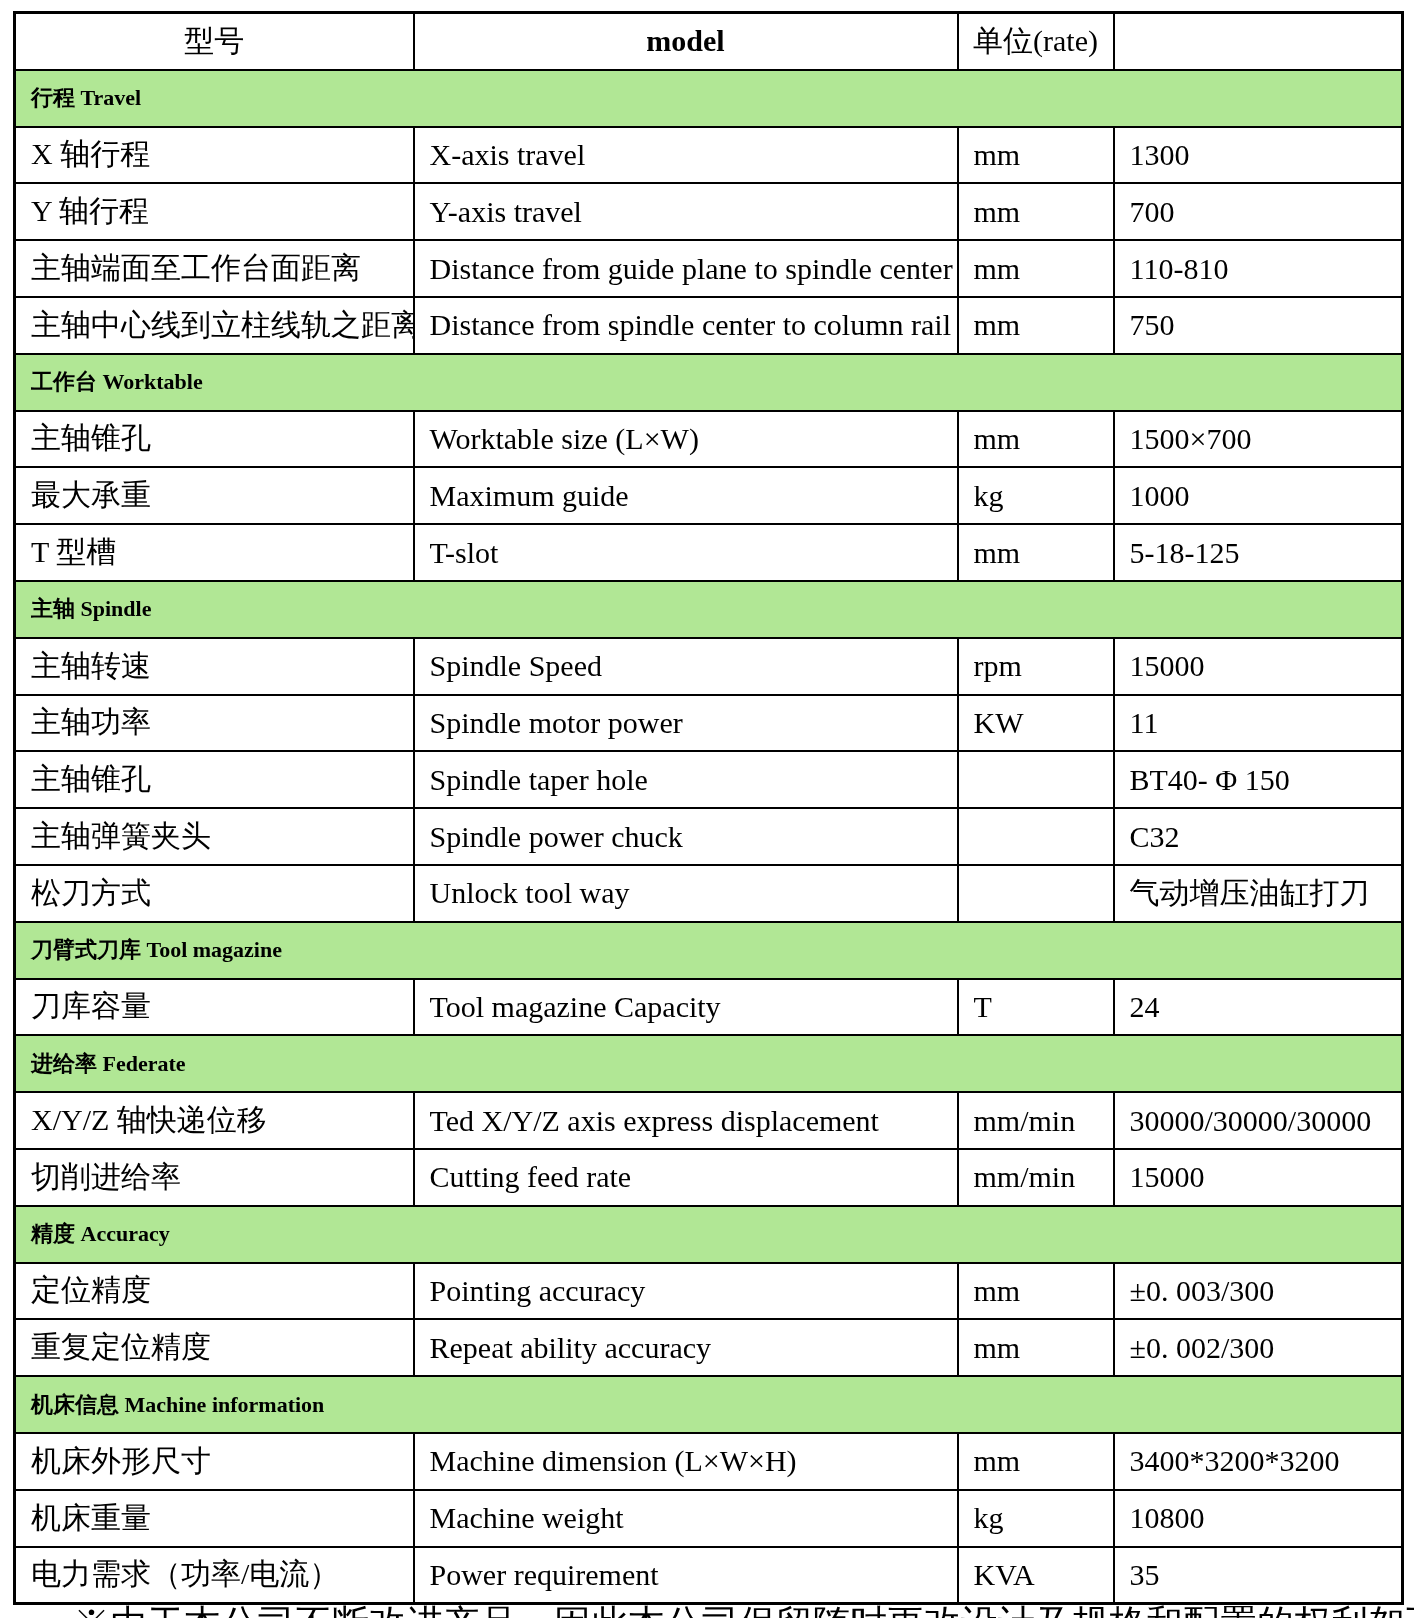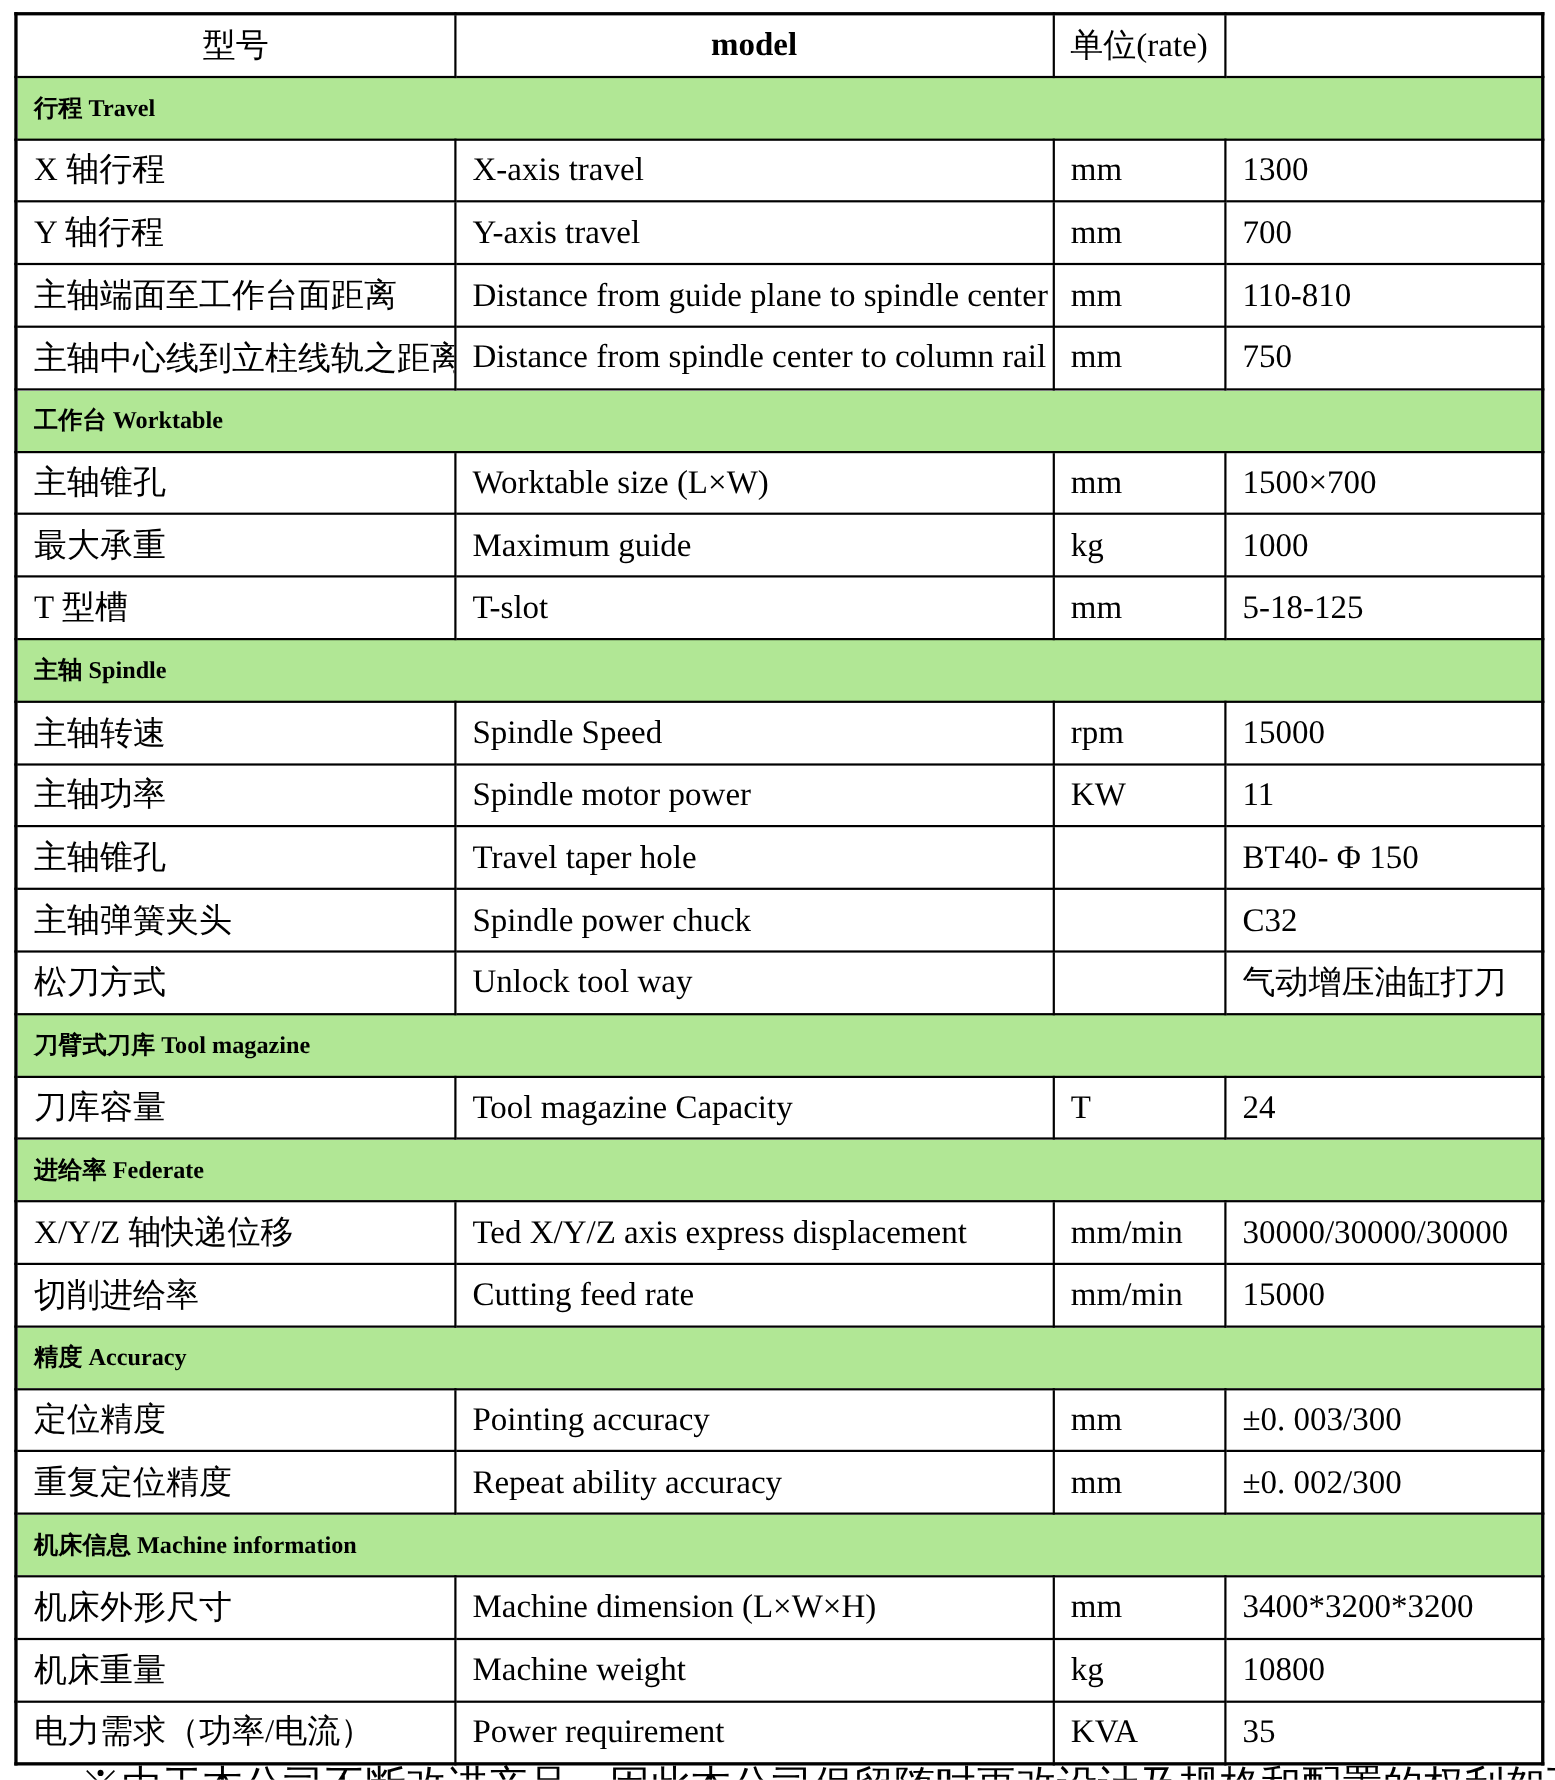--- a/index.html
+++ b/index.html
@@ -142,21 +142,21 @@
           <td>15000</td>
         </tr>
         <tr>
           <td>主轴功率</td>
           <td>Spindle motor power</td>
           <td>KW</td>
           <td>11</td>
         </tr>
         <tr>
           <td>主轴锥孔</td>
-          <td>Travel taper hole</td>
+          <td>Spindle taper hole</td>
           <td></td>
           <td>BT40- Φ 150</td>
         </tr>
         <tr>
           <td>主轴弹簧夹头</td>
           <td>Spindle power chuck</td>
           <td></td>
           <td>C32</td>
         </tr>
         <tr>

